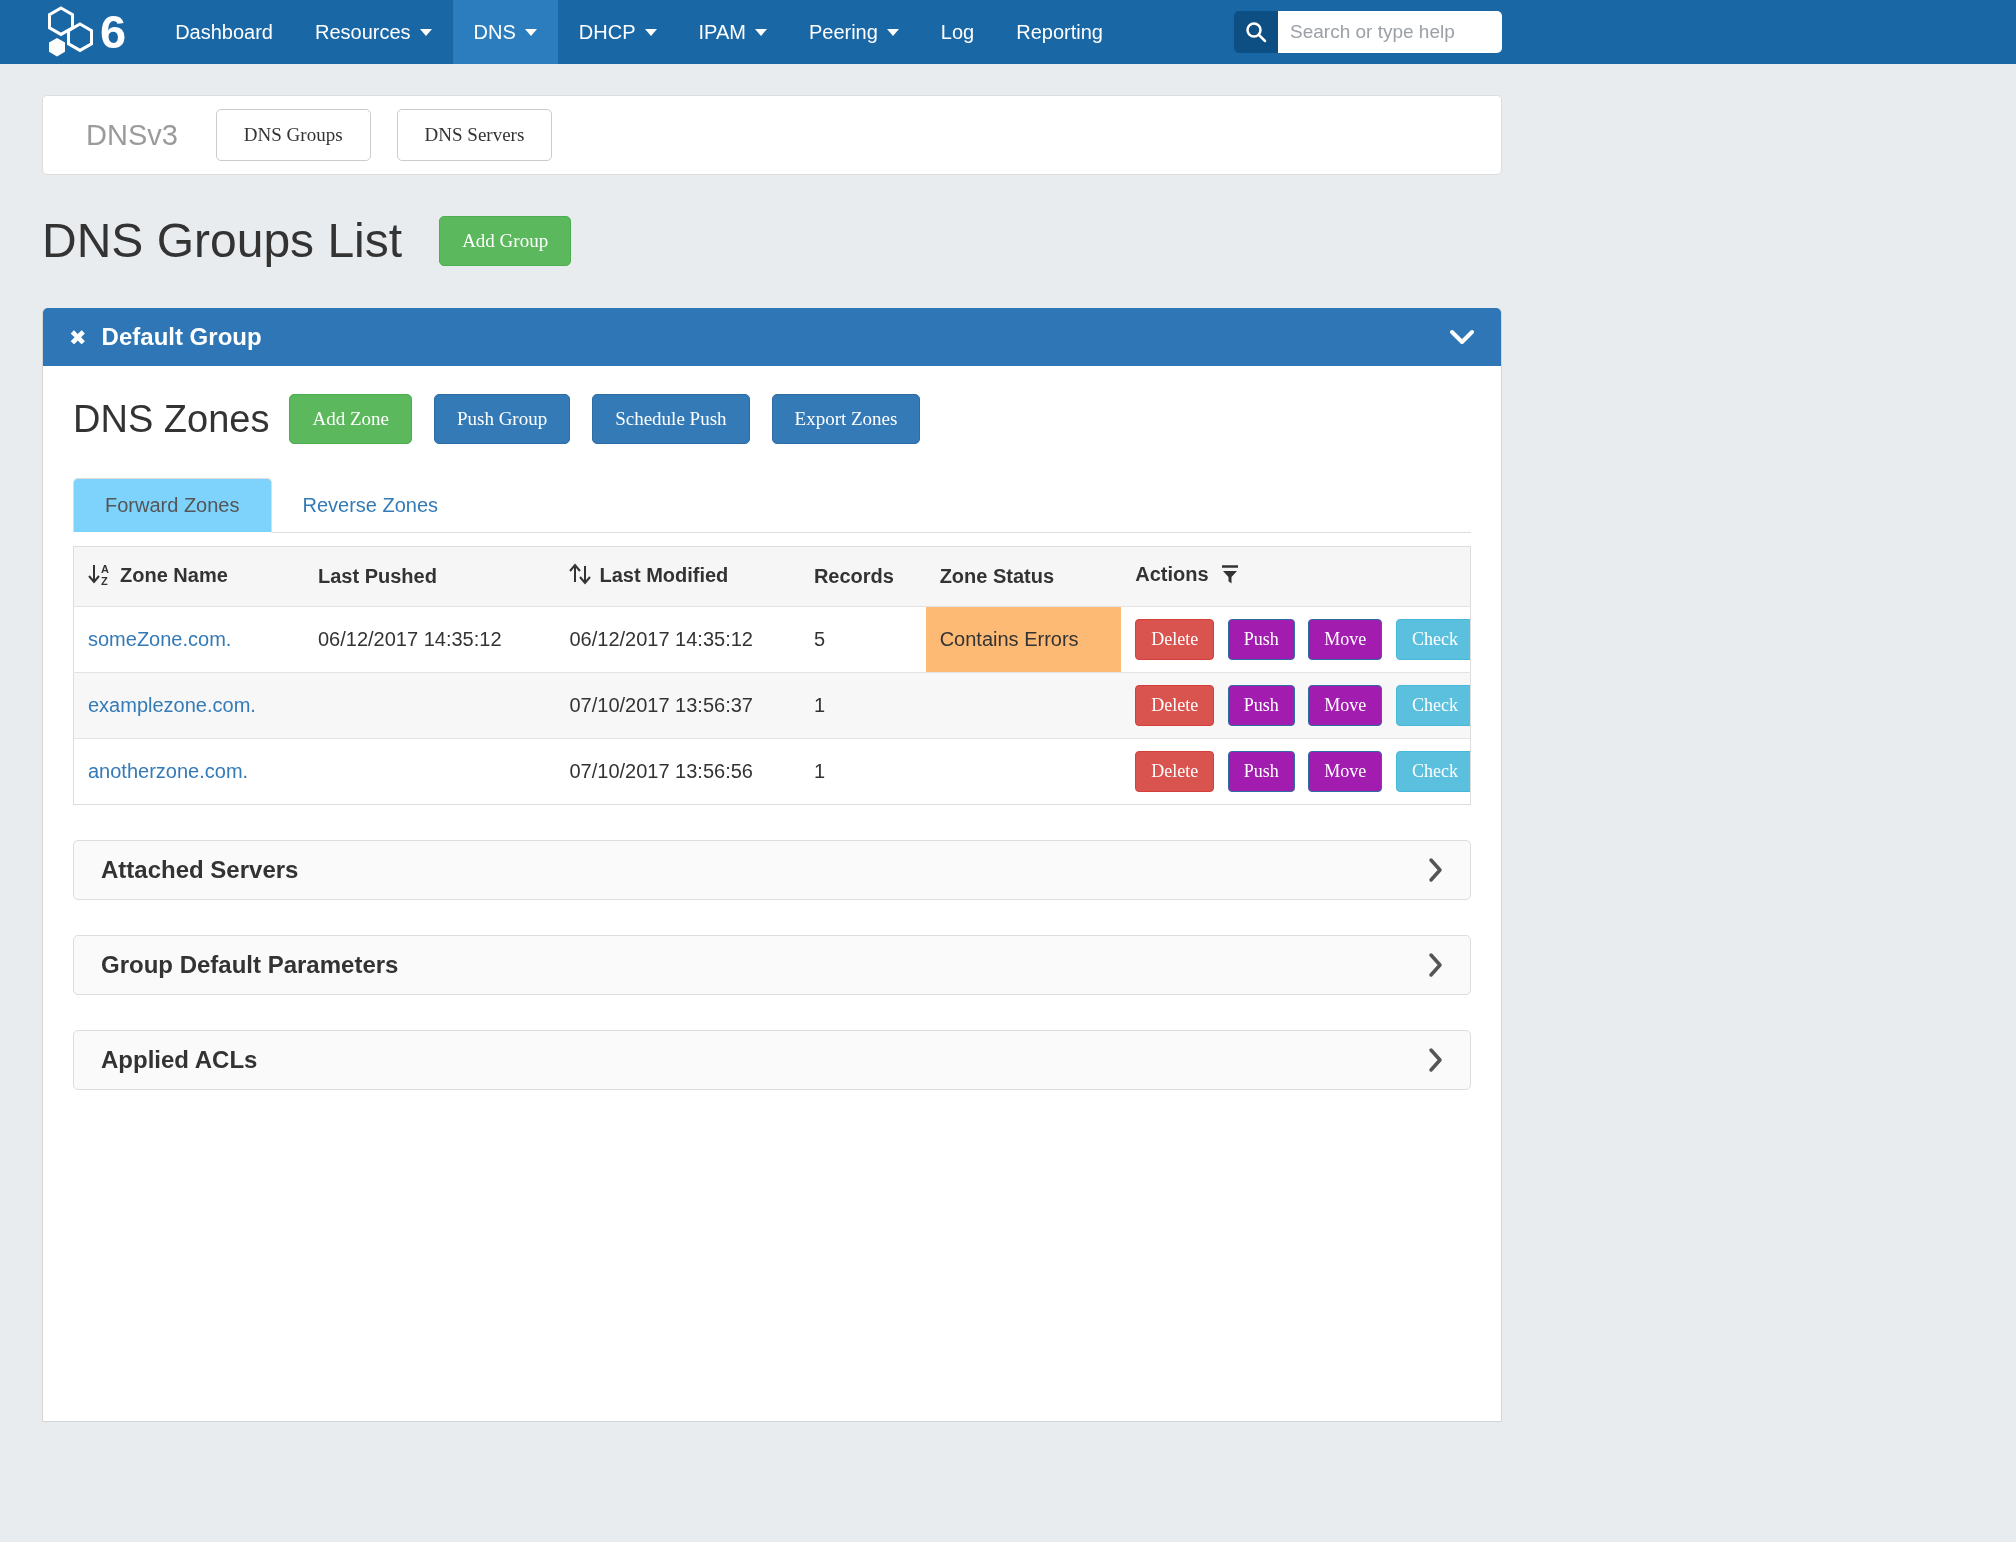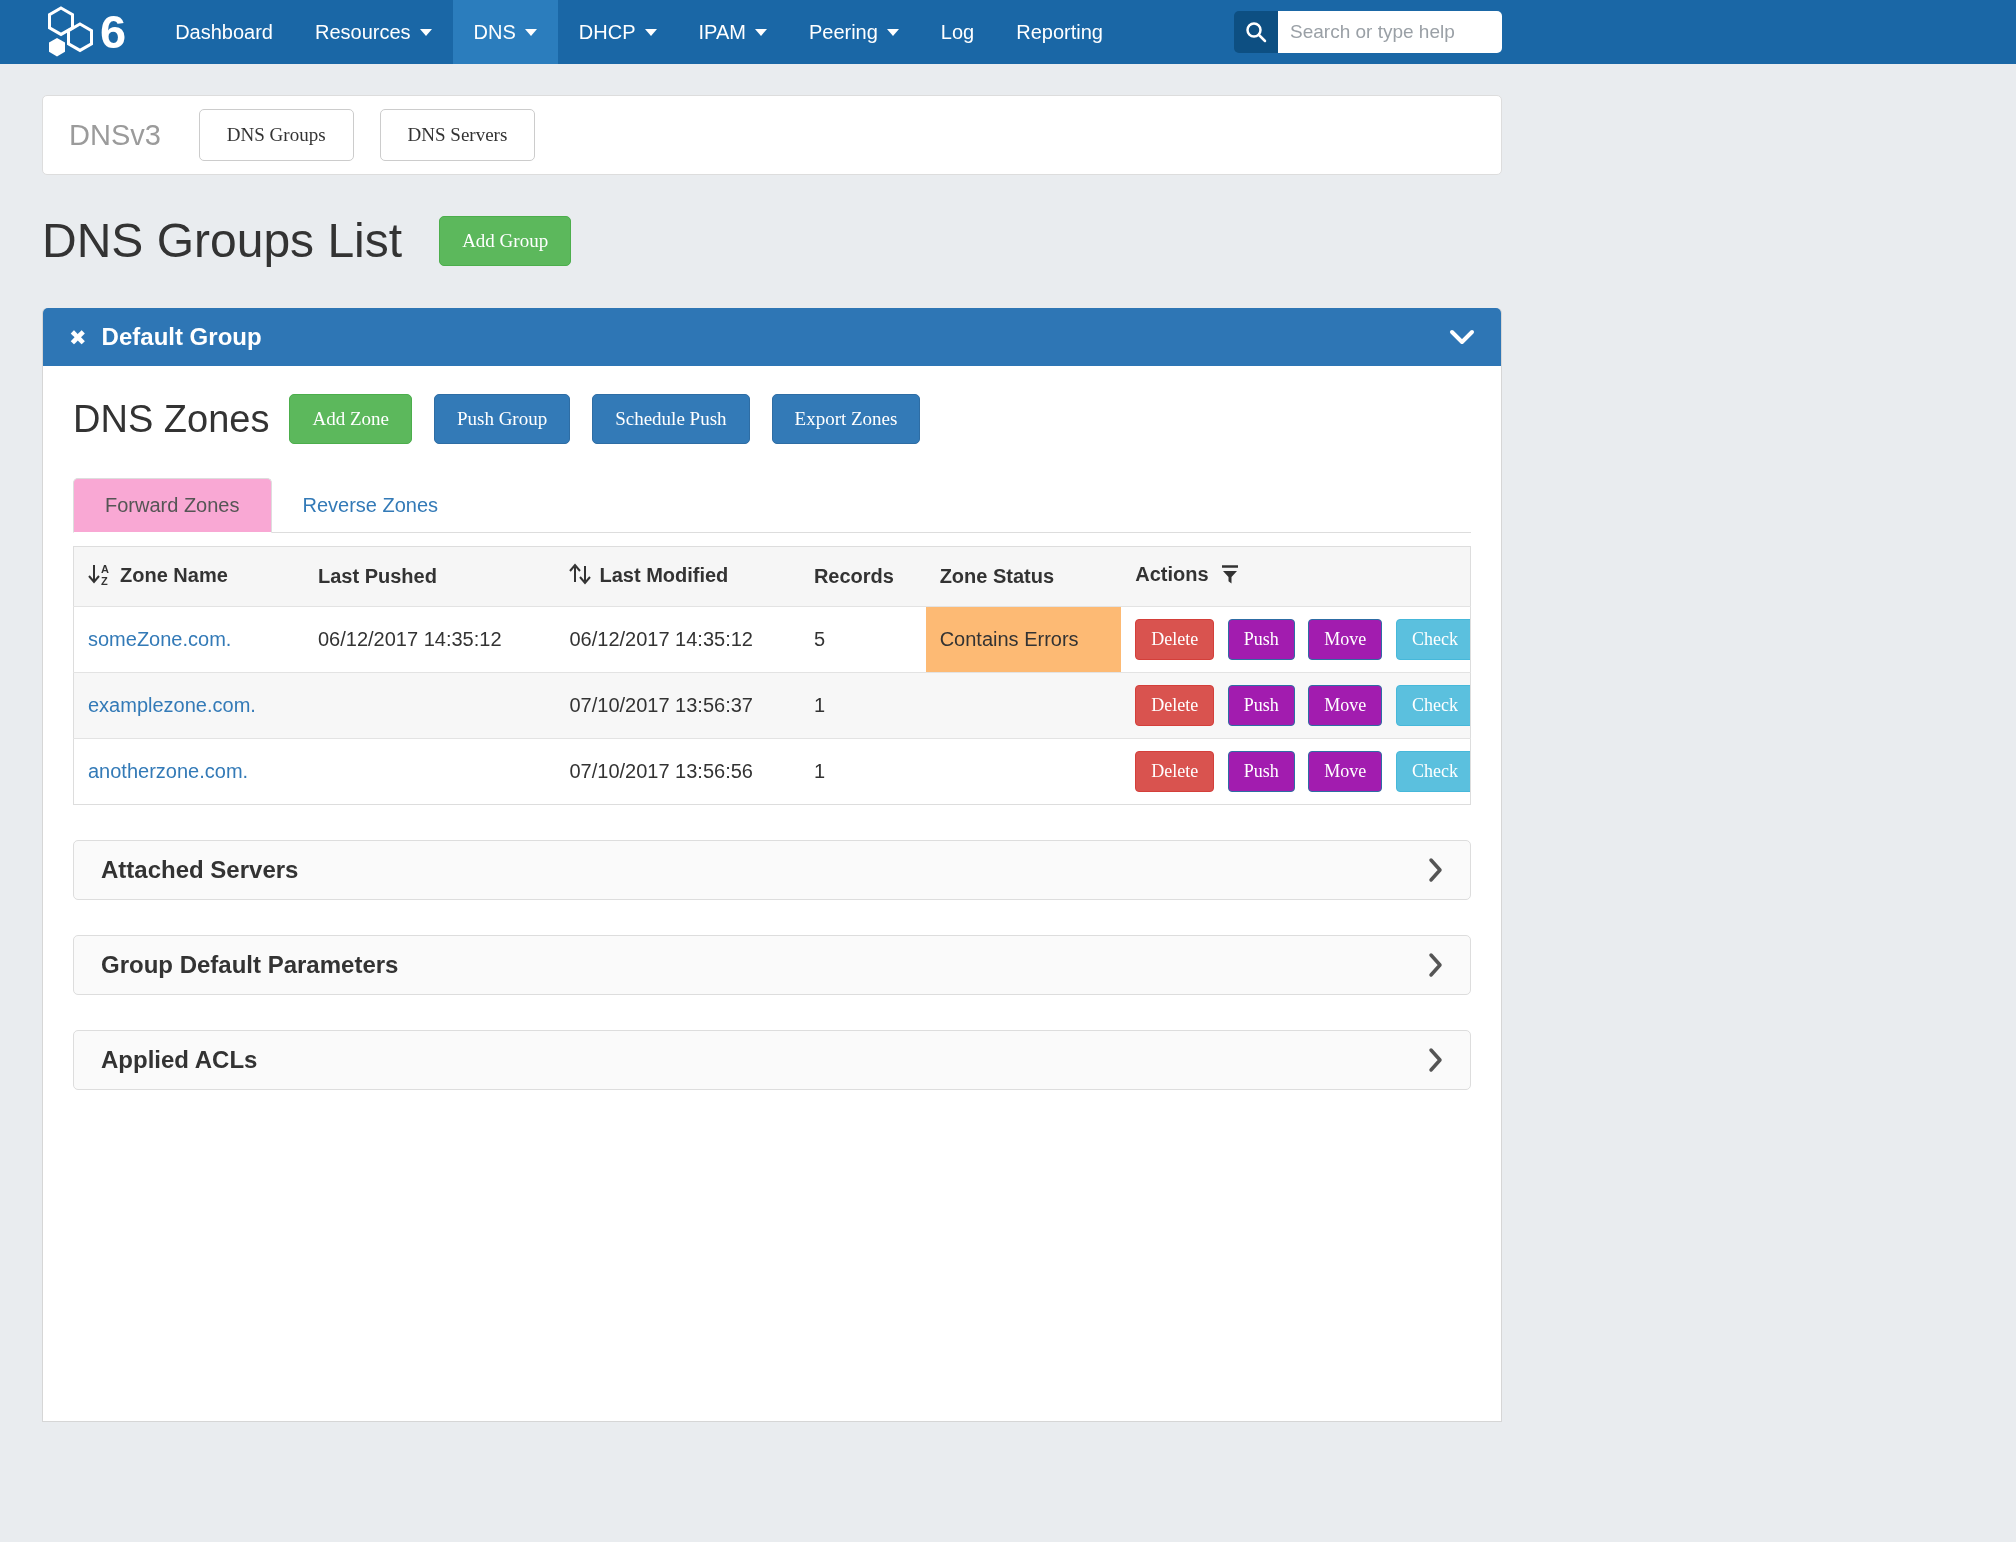--- a/index.html
+++ b/index.html
@@ -25,21 +25,21 @@
   .caret { width: 0; height: 0; border-left: 6px solid transparent; border-right: 6px solid transparent; border-top: 7px solid #fff; margin-left: 9px; }
   .search { margin-left: auto; align-self: center; display: flex; width: 268px; height: 42px; border-radius: 5px; overflow: hidden; }
   .search-icon-box { width: 44px; background: #0d4f82; display: flex; align-items: center; justify-content: center; flex: none; }
   .search input { flex: 1; min-width: 0; border: none; outline: none; font-size: 19px; padding: 0 12px; color: #333; }
   .search input::placeholder { color: #9aa0a6; }
 
   
   .container { width: 1460px; margin-left: 42px; }
 
   .crumb-panel { margin-top: 31px; background: #fff; border: 1px solid #ddd; border-radius: 5px; padding: 13px 26px; display: flex; align-items: center; }
-  .crumb-label { font-size: 29px; color: #9b9b9b; margin-right: 38px; }
+  .crumb-label { font-size: 29px; color: #9b9b9b; margin-right: 38px; margin-left: 17px; }
   .btn { border-radius: 5px; font-size: 19px; font-family: Liberation Serif, serif; }
   .btn-default { background: #fff; border: 1px solid #ccc; color: #333; padding: 14px 27px; margin-right: 26px; }
   .btn-success { background: #5cb85c; border: 1px solid #4cae4c; color: #fff; padding: 13px 22px; }
   .btn-primary { background: #337ab7; border: 1px solid #2e6da4; color: #fff; padding: 13px 22px; }
 
   .title-row { margin: 38px 0 14px; display: flex; align-items: center; gap: 9px; }
   h1.page-title { font-size: 48px; font-weight: 500; margin: 0 28px 0 0; color: #333; }
 
   .intro { background: #fff; border: 1px solid #e1e1e1; border-radius: 5px; padding: 26px 30px; font-size: 21px; line-height: 31px; }
   .intro p { margin: 0; }
@@ -51,21 +51,21 @@
   .group-title { font-size: 24px; font-weight: bold; }
   .collapse-icon { margin-left: auto; display: flex; align-items: center; }
   .group-body { background: #fff; padding: 28px 30px 0 30px; min-height: 1055px; }
 
   .zones-head { display: flex; align-items: center; }
   h2.zones-title { font-size: 38px; font-weight: 500; margin: 0 20px 0 0; color: #333; }
   .zones-head .btn { margin-right: 22px; }
 
   .tabs { margin-top: 34px; display: flex; align-items: flex-end; border-bottom: 1px solid #ddd; }
   .tab { padding: 15px 31px; font-size: 20px; border-radius: 5px 5px 0 0; }
-  .tab.active { background: #f9a8d4; border: 1px solid #ddd; border-bottom: 1px solid #fff; margin-bottom: -1px; color: #555; }
+  .tab.active { background: #7dd3fc; border: 1px solid #ddd; border-bottom: 1px solid #fff; margin-bottom: -1px; color: #555; }
   .tab.link { color: #337ab7; cursor: pointer; }
 
   table.zones-table { width: 100%; border-collapse: collapse; table-layout: fixed; margin-top: 13px; border: 1px solid #ddd; }
   .zones-table th { text-align: left; font-size: 20px; font-weight: bold; padding: 15px 14px; background: #f6f6f6; color: #333; white-space: nowrap; }
   .zones-table td { font-size: 20px; padding: 12px 14px; border-top: 1px solid #e3e3e3; vertical-align: middle; white-space: nowrap; overflow: hidden; }
   .zones-table tbody tr:nth-child(even) { background: #f7f7f7; }
   .zone-link { color: #337ab7; text-decoration: none; }
   .status-error { background: #fdba74; }
   .th-icon { margin-right: 8px; vertical-align: -4px; display: inline-block; }
   .th-icon.right { margin-right: 0; margin-left: 10px; }

